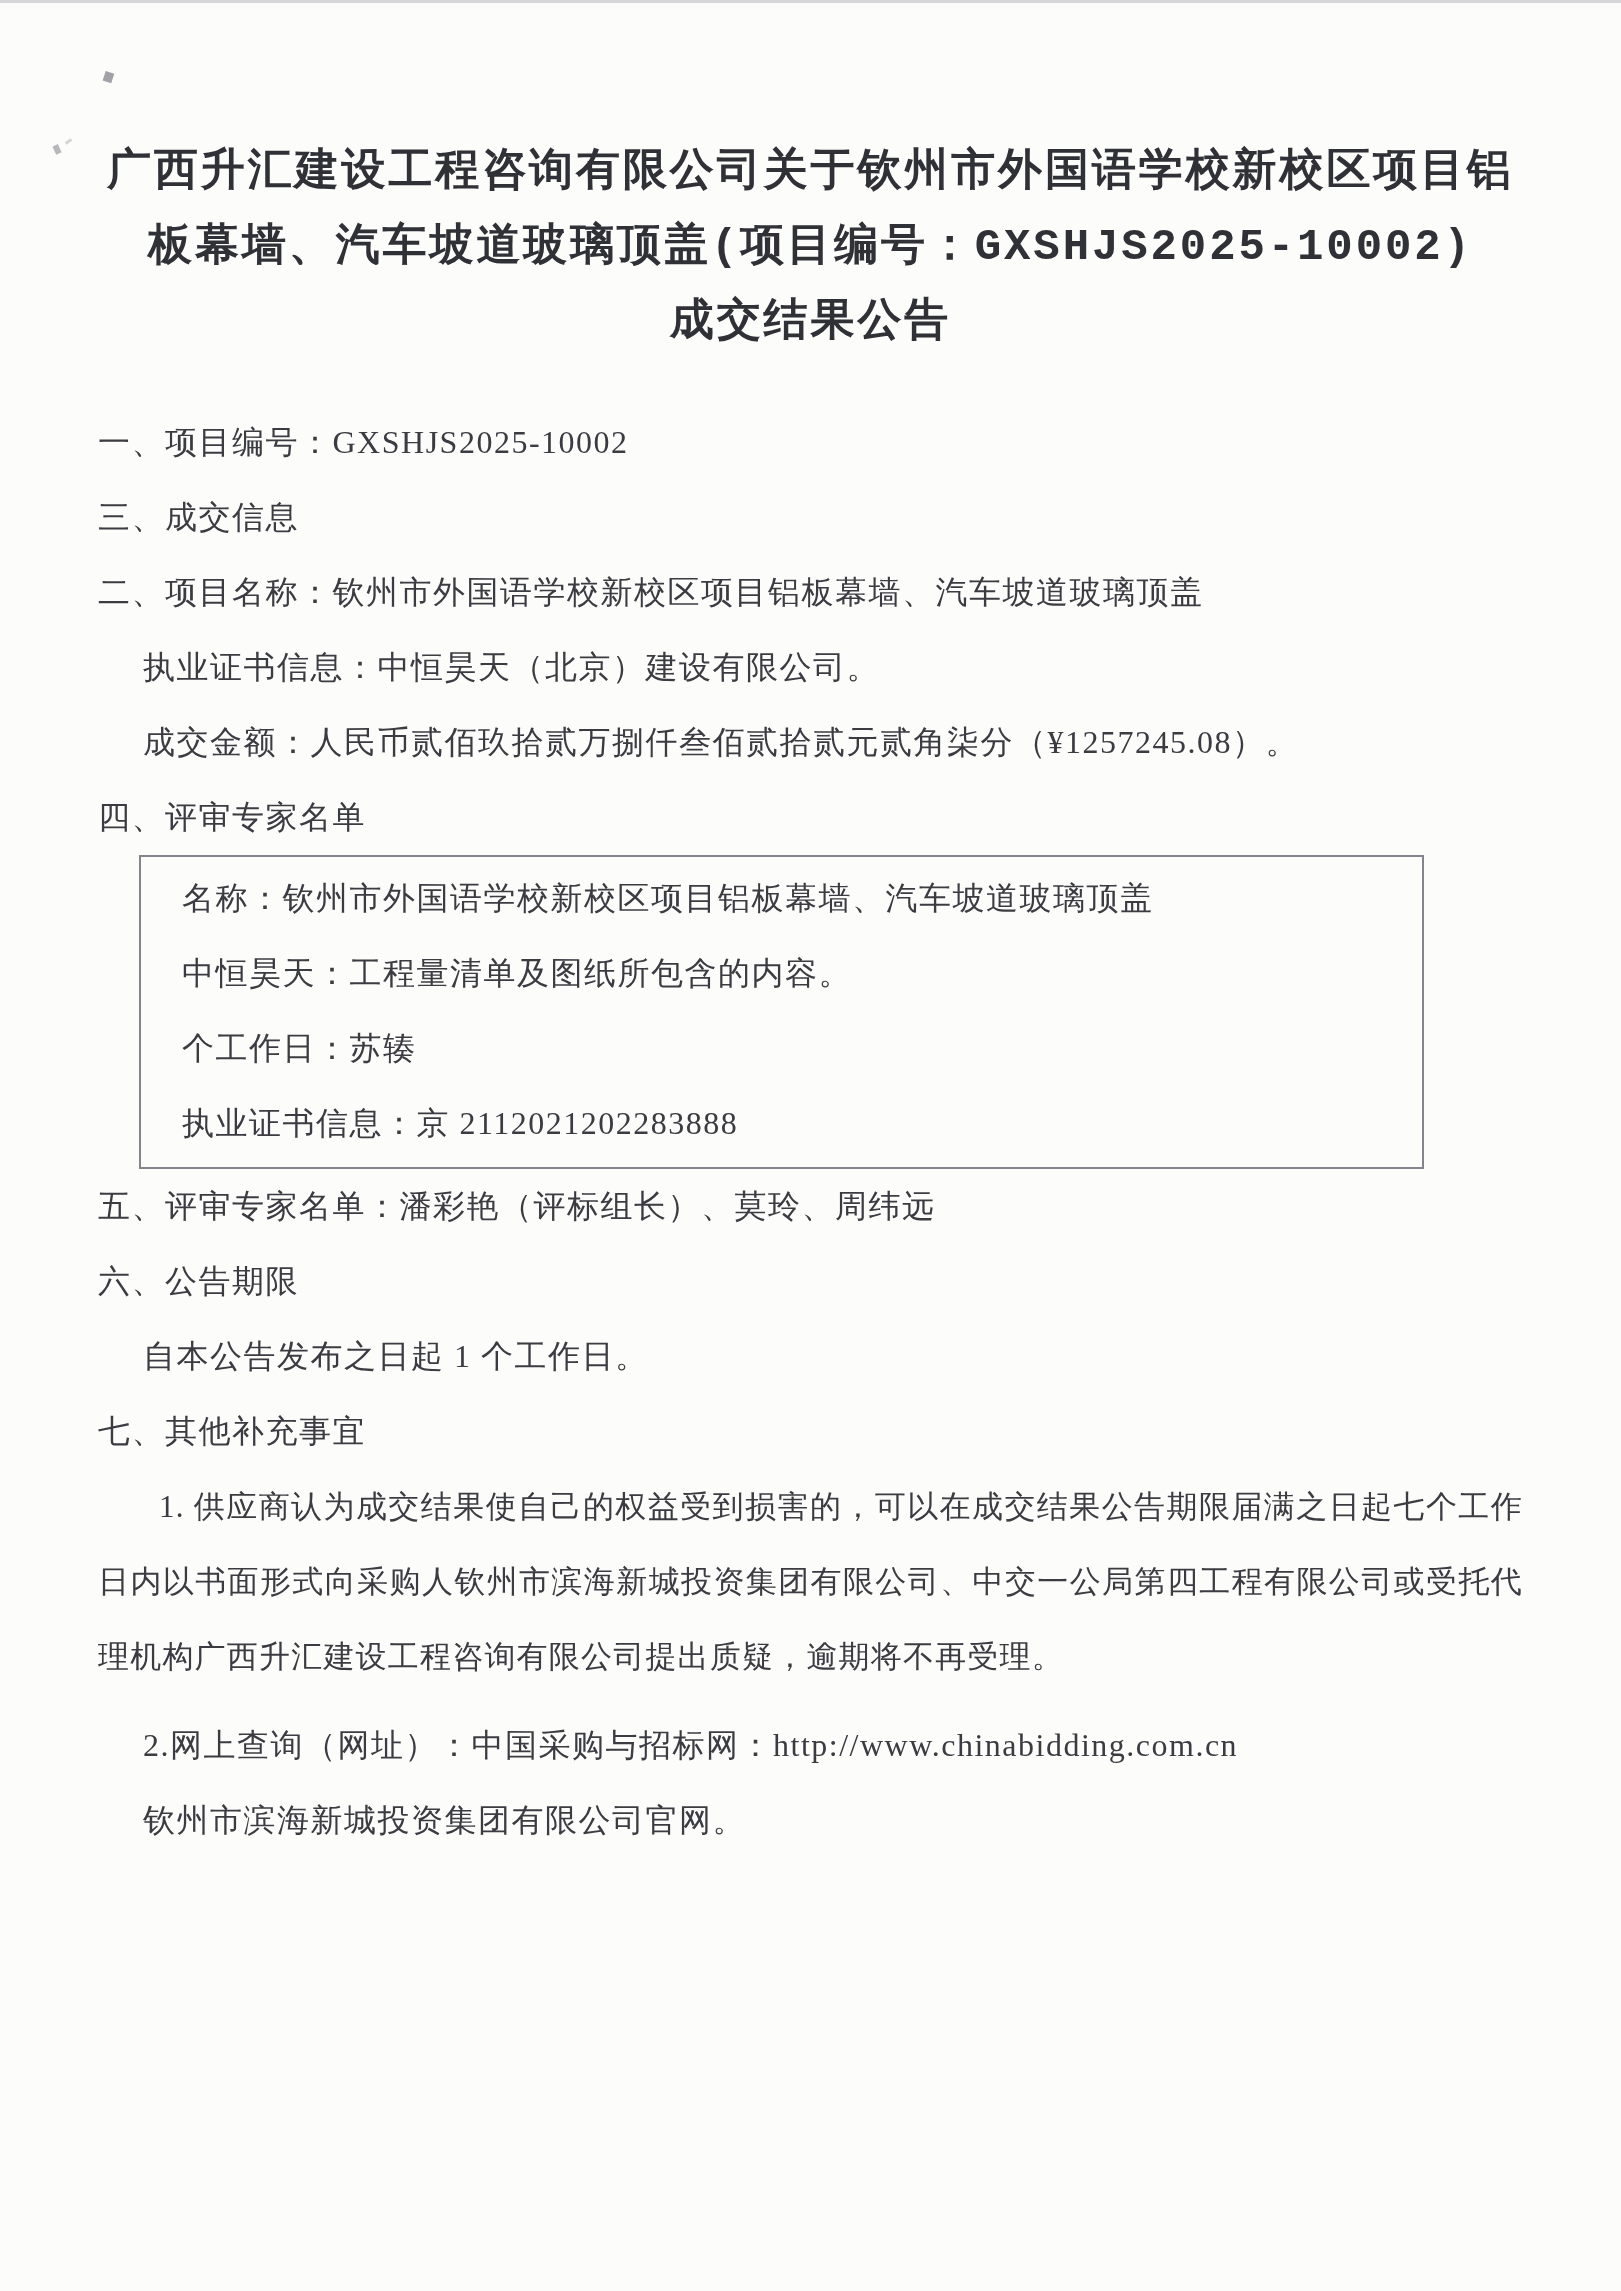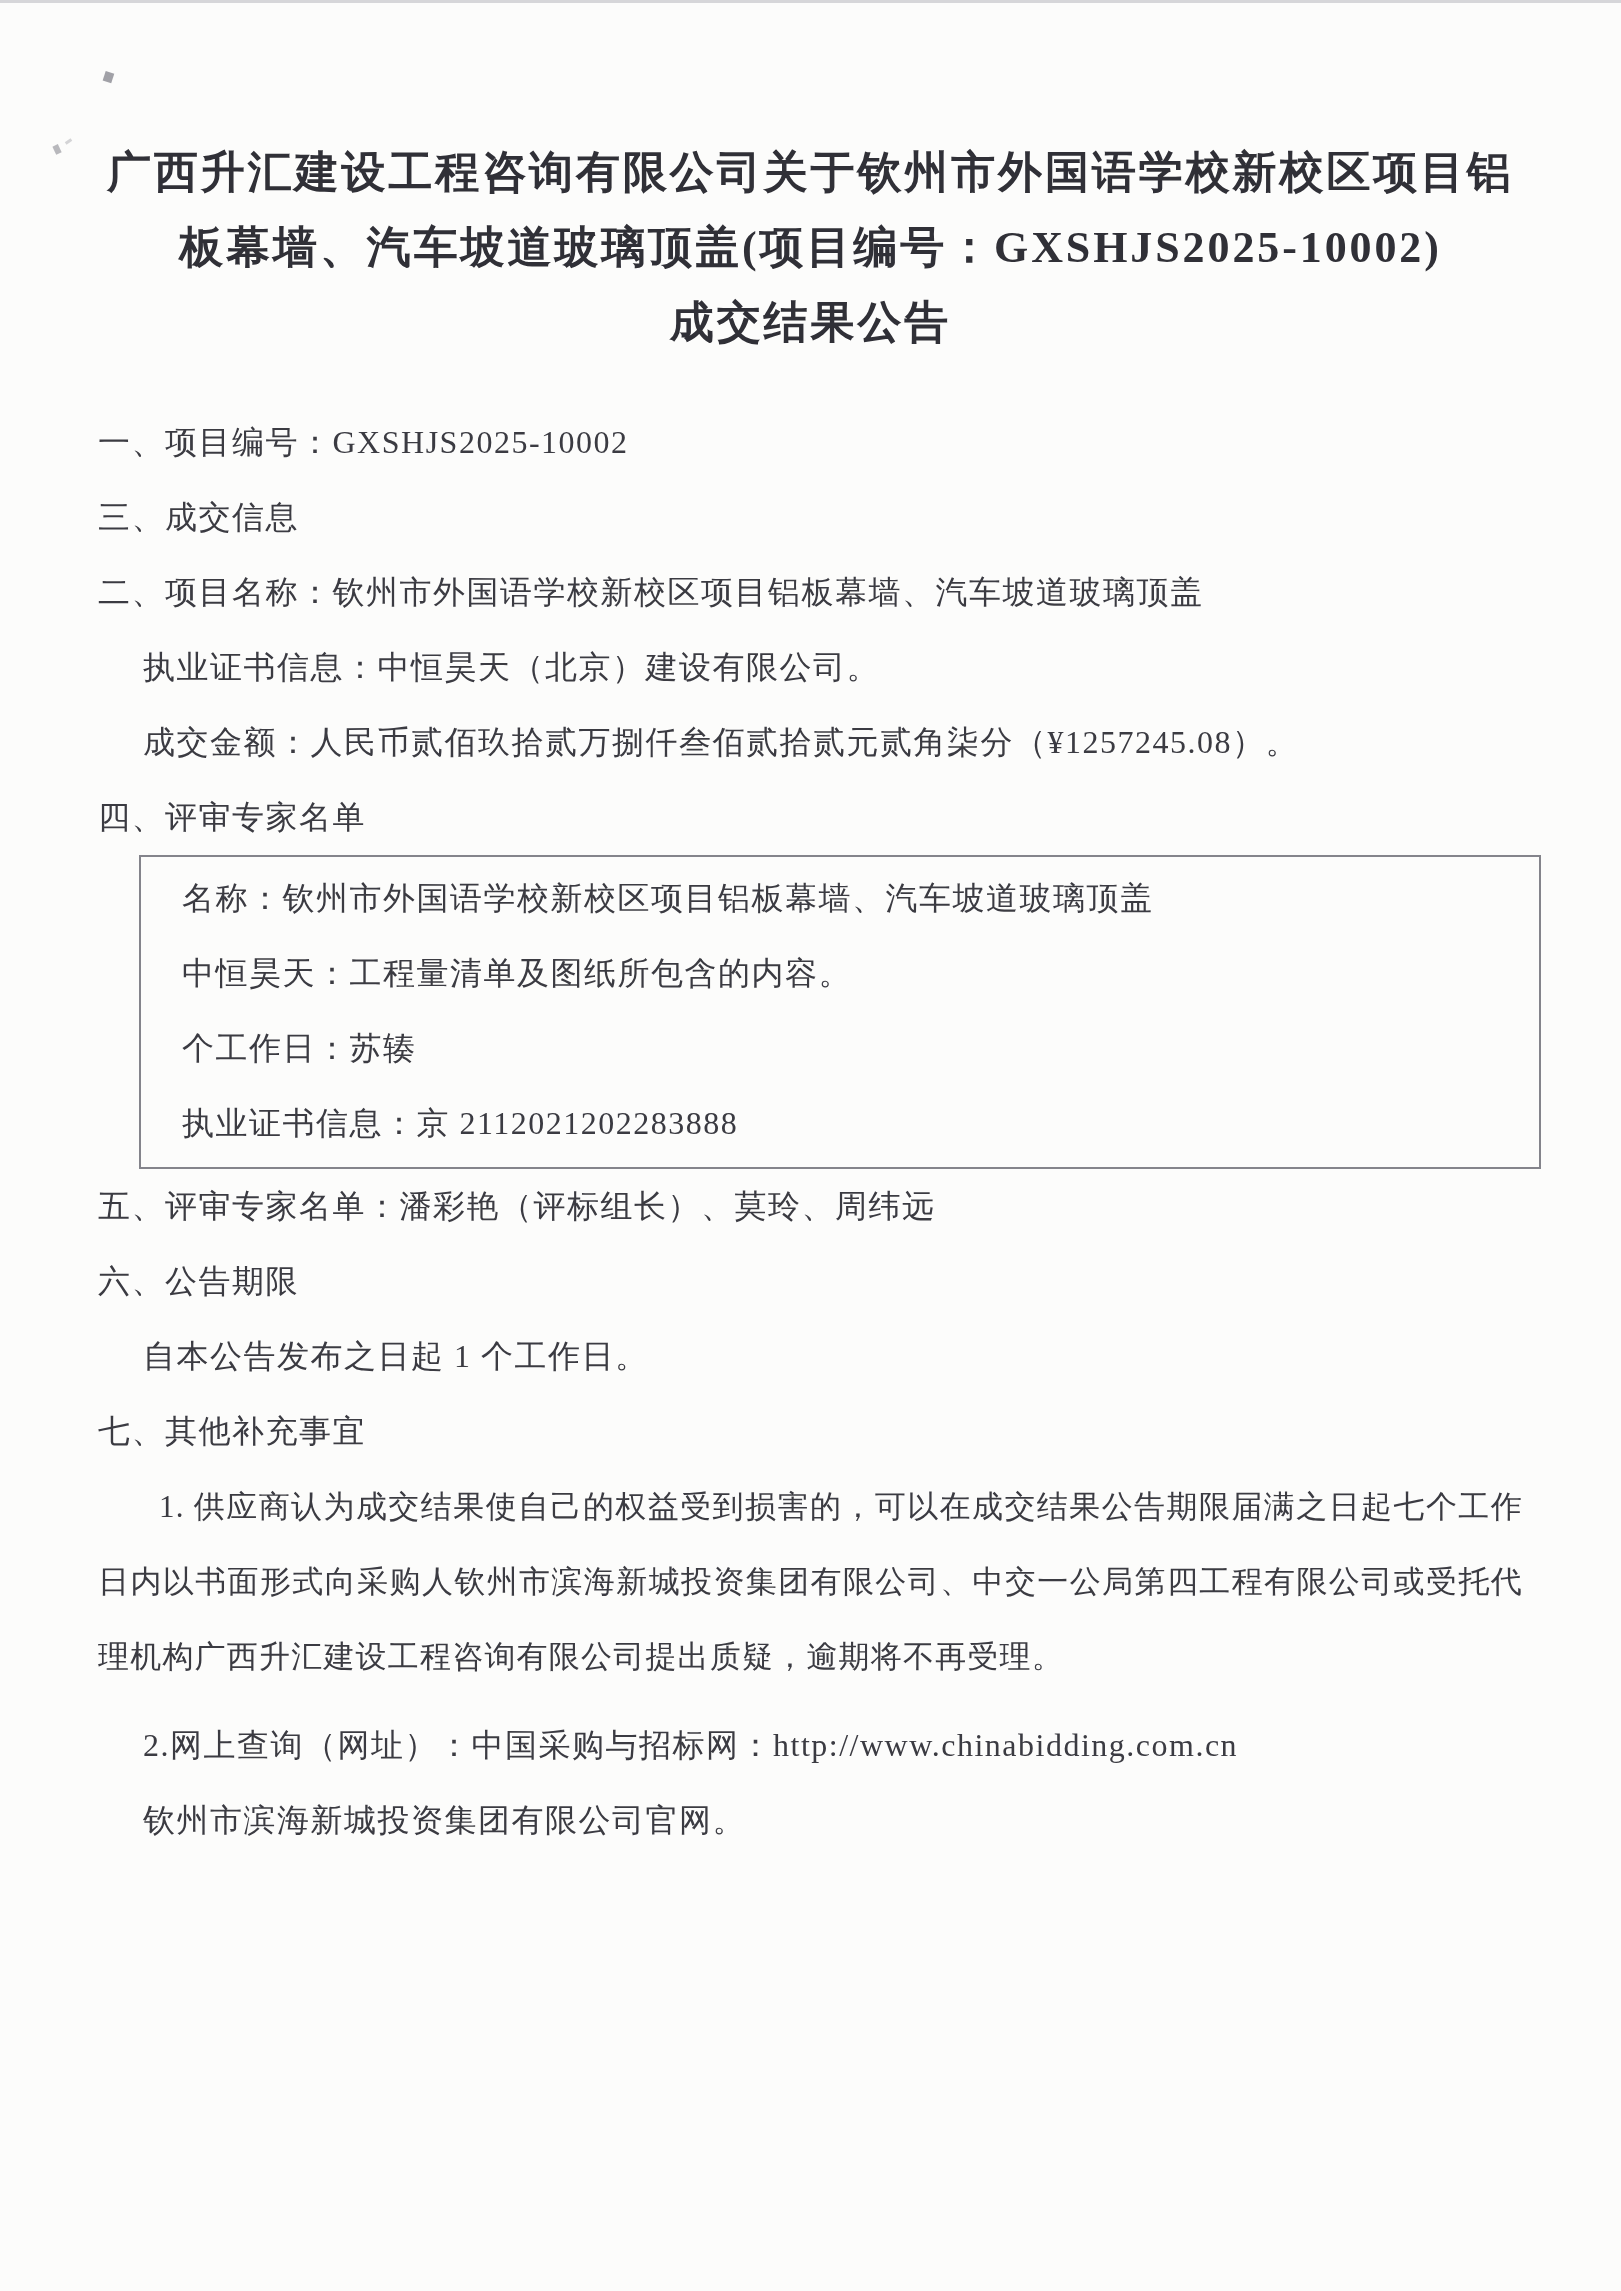--- a/index.html
+++ b/index.html
@@ -39,37 +39,38 @@
     top: 135px;
   }
 
   .title {
     text-align: center;
     font-weight: bold;
     font-size: 44px;
     color: #303037;
     letter-spacing: 2.9px;
     line-height: 75px;
+    font-family: Liberation Mono, monospace;
   }
 
   .body-block { margin-top: 45px; }
 
   .line {
     font-size: 32px;
     letter-spacing: 1.5px;
     line-height: 75px;
     height: 75px;
     white-space: nowrap;
   }
   .indent1 { padding-left: 45px; }
 
   .subject-box {
     box-sizing: border-box;
     margin-left: 41px;
-    width: 1402px;
+    width: 1285px;
     border: 2px solid #84848b;
     padding: 3.9px 19.6px 5.9px 41px;
   }
 
   .para {
     font-size: 31px;
     letter-spacing: 1.2px;
     line-height: 75px;
     text-align: justify;
     text-indent: 61px;

